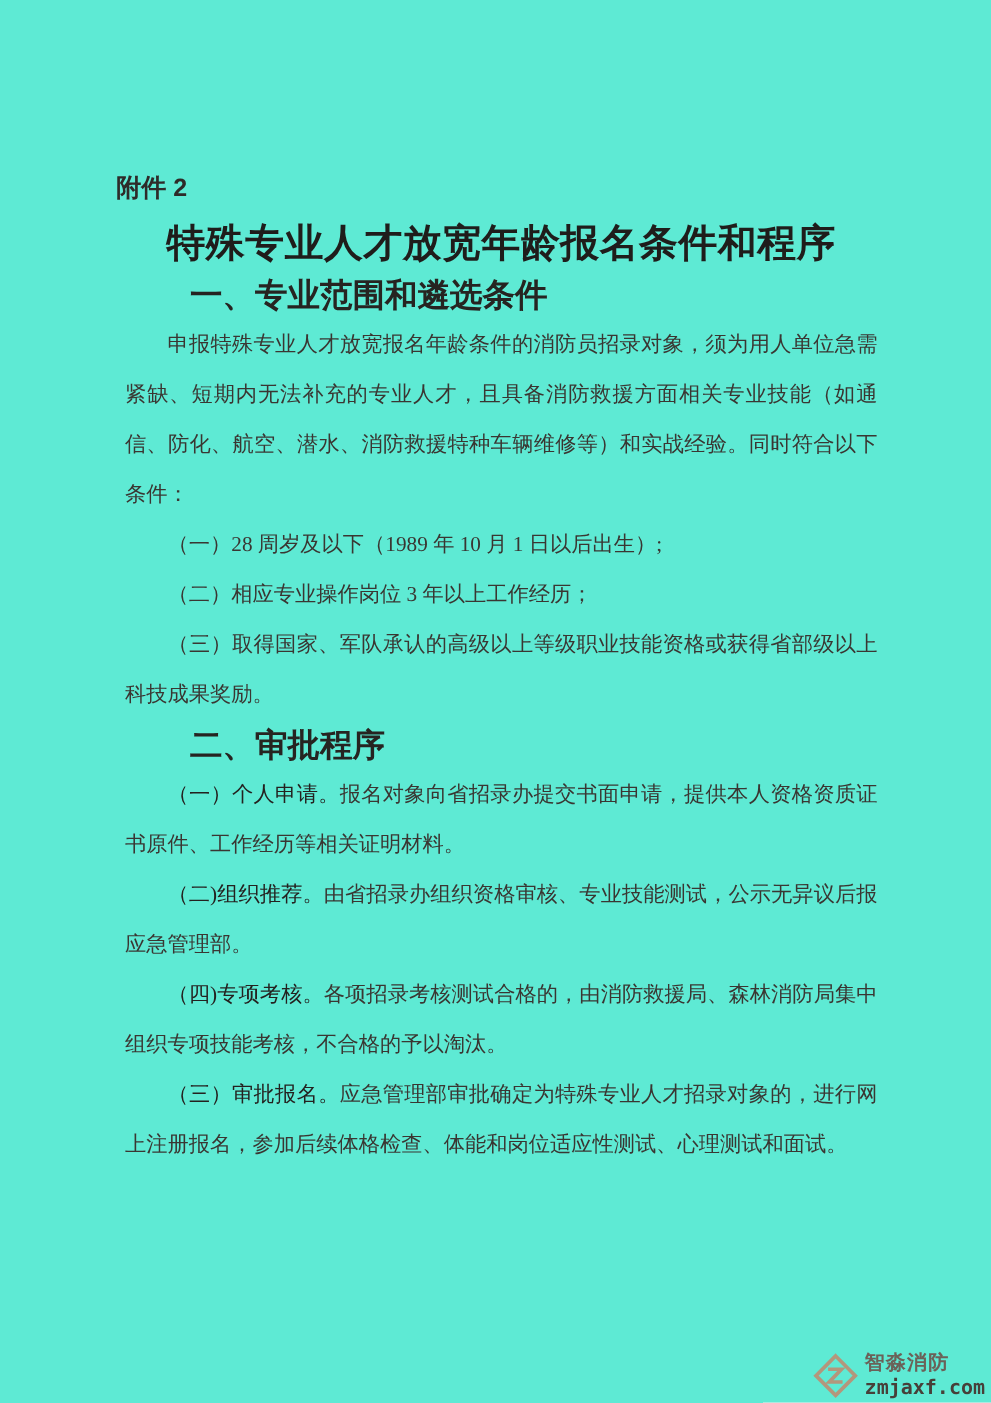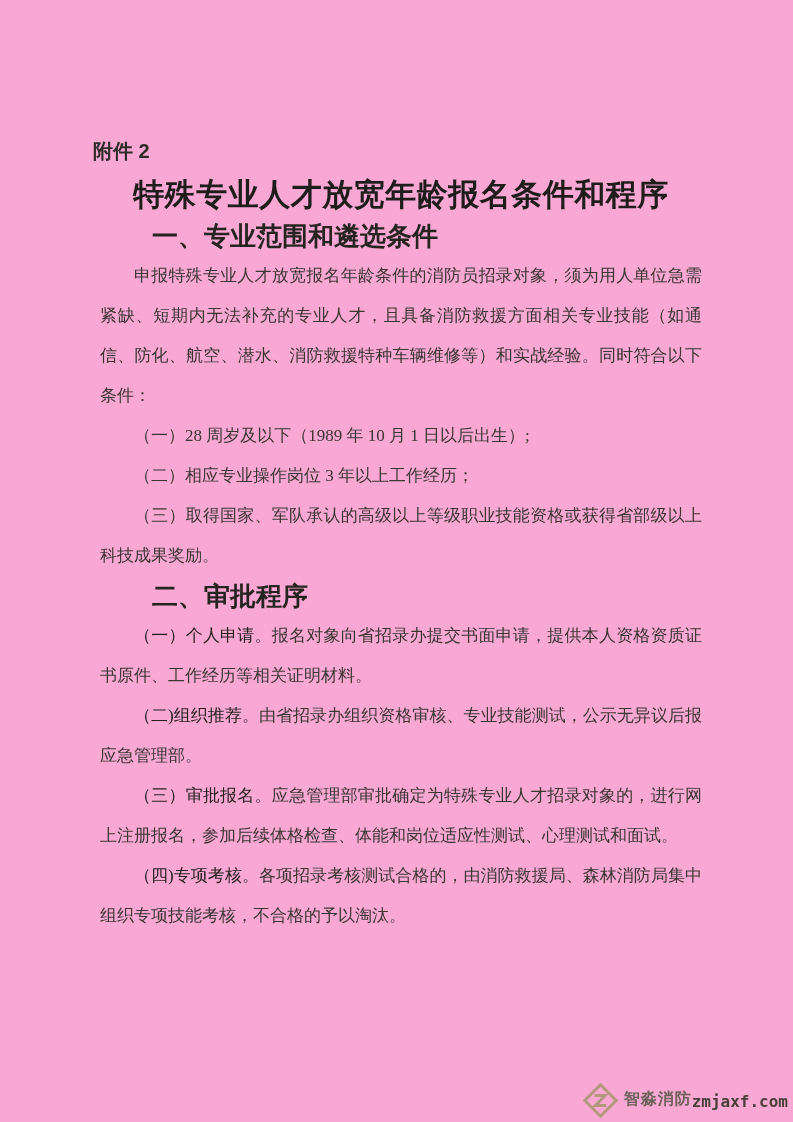--- a/index.html
+++ b/index.html
@@ -1,21 +1,21 @@
 <!DOCTYPE html>
 <html><head>
 <meta charset="utf-8">
 <style>
   * { margin: 0; padding: 0; box-sizing: border-box; }
   html, body { background: #e9e9e9; }
   .page {
     position: relative;
     width: 793px;
     height: 1122px;
-    background: #f9a8d4;
+    background: #5eead4;
     overflow: hidden;
     font-family: "Liberation Serif", "DejaVu Serif", serif;
     color: #383430;
   }
   .doc {
     position: absolute;
     left: 100px;
     top: 138px;
     width: 602px;
   }
@@ -58,21 +58,21 @@
   }
   .watermark {
     position: absolute;
     right: 5px;
     bottom: 3px;
     display: flex;
     align-items: center;
     gap: 5px;
   }
   .wm-logo { width: 37px; height: 37px; display: block; }
-  .wm-text { display: flex; flex-direction: row; line-height: 1; }
+  .wm-text { display: flex; flex-direction: column; line-height: 1; }
   .wm-name {
     font-family: "Liberation Sans", "DejaVu Sans", sans-serif;
     font-size: 16px;
     font-weight: bold;
     color: #6b6158;
     letter-spacing: 1px;
   }
   .wm-url {
     font-family: "DejaVu Sans Mono", "Liberation Mono", monospace;
     font-size: 16px;
@@ -98,23 +98,23 @@
     <p class="para">（一）28 周岁及以下（1989 年 10 月 1 日以后出生）;</p>
     <p class="para">（二）相应专业操作岗位 3 年以上工作经历；</p>
     <p class="para">（三）取得国家、军队承认的高级以上等级职业技能资格或获得省部级以上科技成果奖励。</p>
 
     <h2 class="sect-heading">二、审批程序</h2>
 
     <p class="para"><span class="lead">（一）个人申请。</span><span>报名对象向省招录办提交书面申请，提供本人资格资质证书原件、工作经历等相关证明材料。</span></p>
 
     <p class="para"><span class="lead">（二)组织推荐。</span><span>由省招录办组织资格审核、专业技能测试，公示无异议后报应急管理部。</span></p>
 
+    <p class="para"><span class="lead">（四)专项考核。</span><span>各项招录考核测试合格的，由消防救援局、森林消防局集中组织专项技能考核，不合格的予以淘汰。</span></p>
+
     <p class="para"><span class="lead">（三）审批报名。</span><span>应急管理部审批确定为特殊专业人才招录对象的，进行网上注册报名，参加后续体格检查、体能和岗位适应性测试、心理测试和面试。</span></p>
-
-    <p class="para"><span class="lead">（四)专项考核。</span><span>各项招录考核测试合格的，由消防救援局、森林消防局集中组织专项技能考核，不合格的予以淘汰。</span></p>
   </div>
 
   <div class="watermark">
     <svg class="wm-logo" viewBox="0 0 40 40" aria-hidden="true">
       <path d="M20 3 L37 20 L20 37 L3 20 Z" fill="none" stroke="#b3977c" stroke-width="3.2"></path>
       <path d="M13.5 14.5 H25 L14.5 25.5 H26" fill="none" stroke="#b3977c" stroke-width="3.2"></path>
     </svg>
     <div class="wm-text">
       <span class="wm-name">智淼消防</span>
       <span class="wm-url">zmjaxf.com</span>

